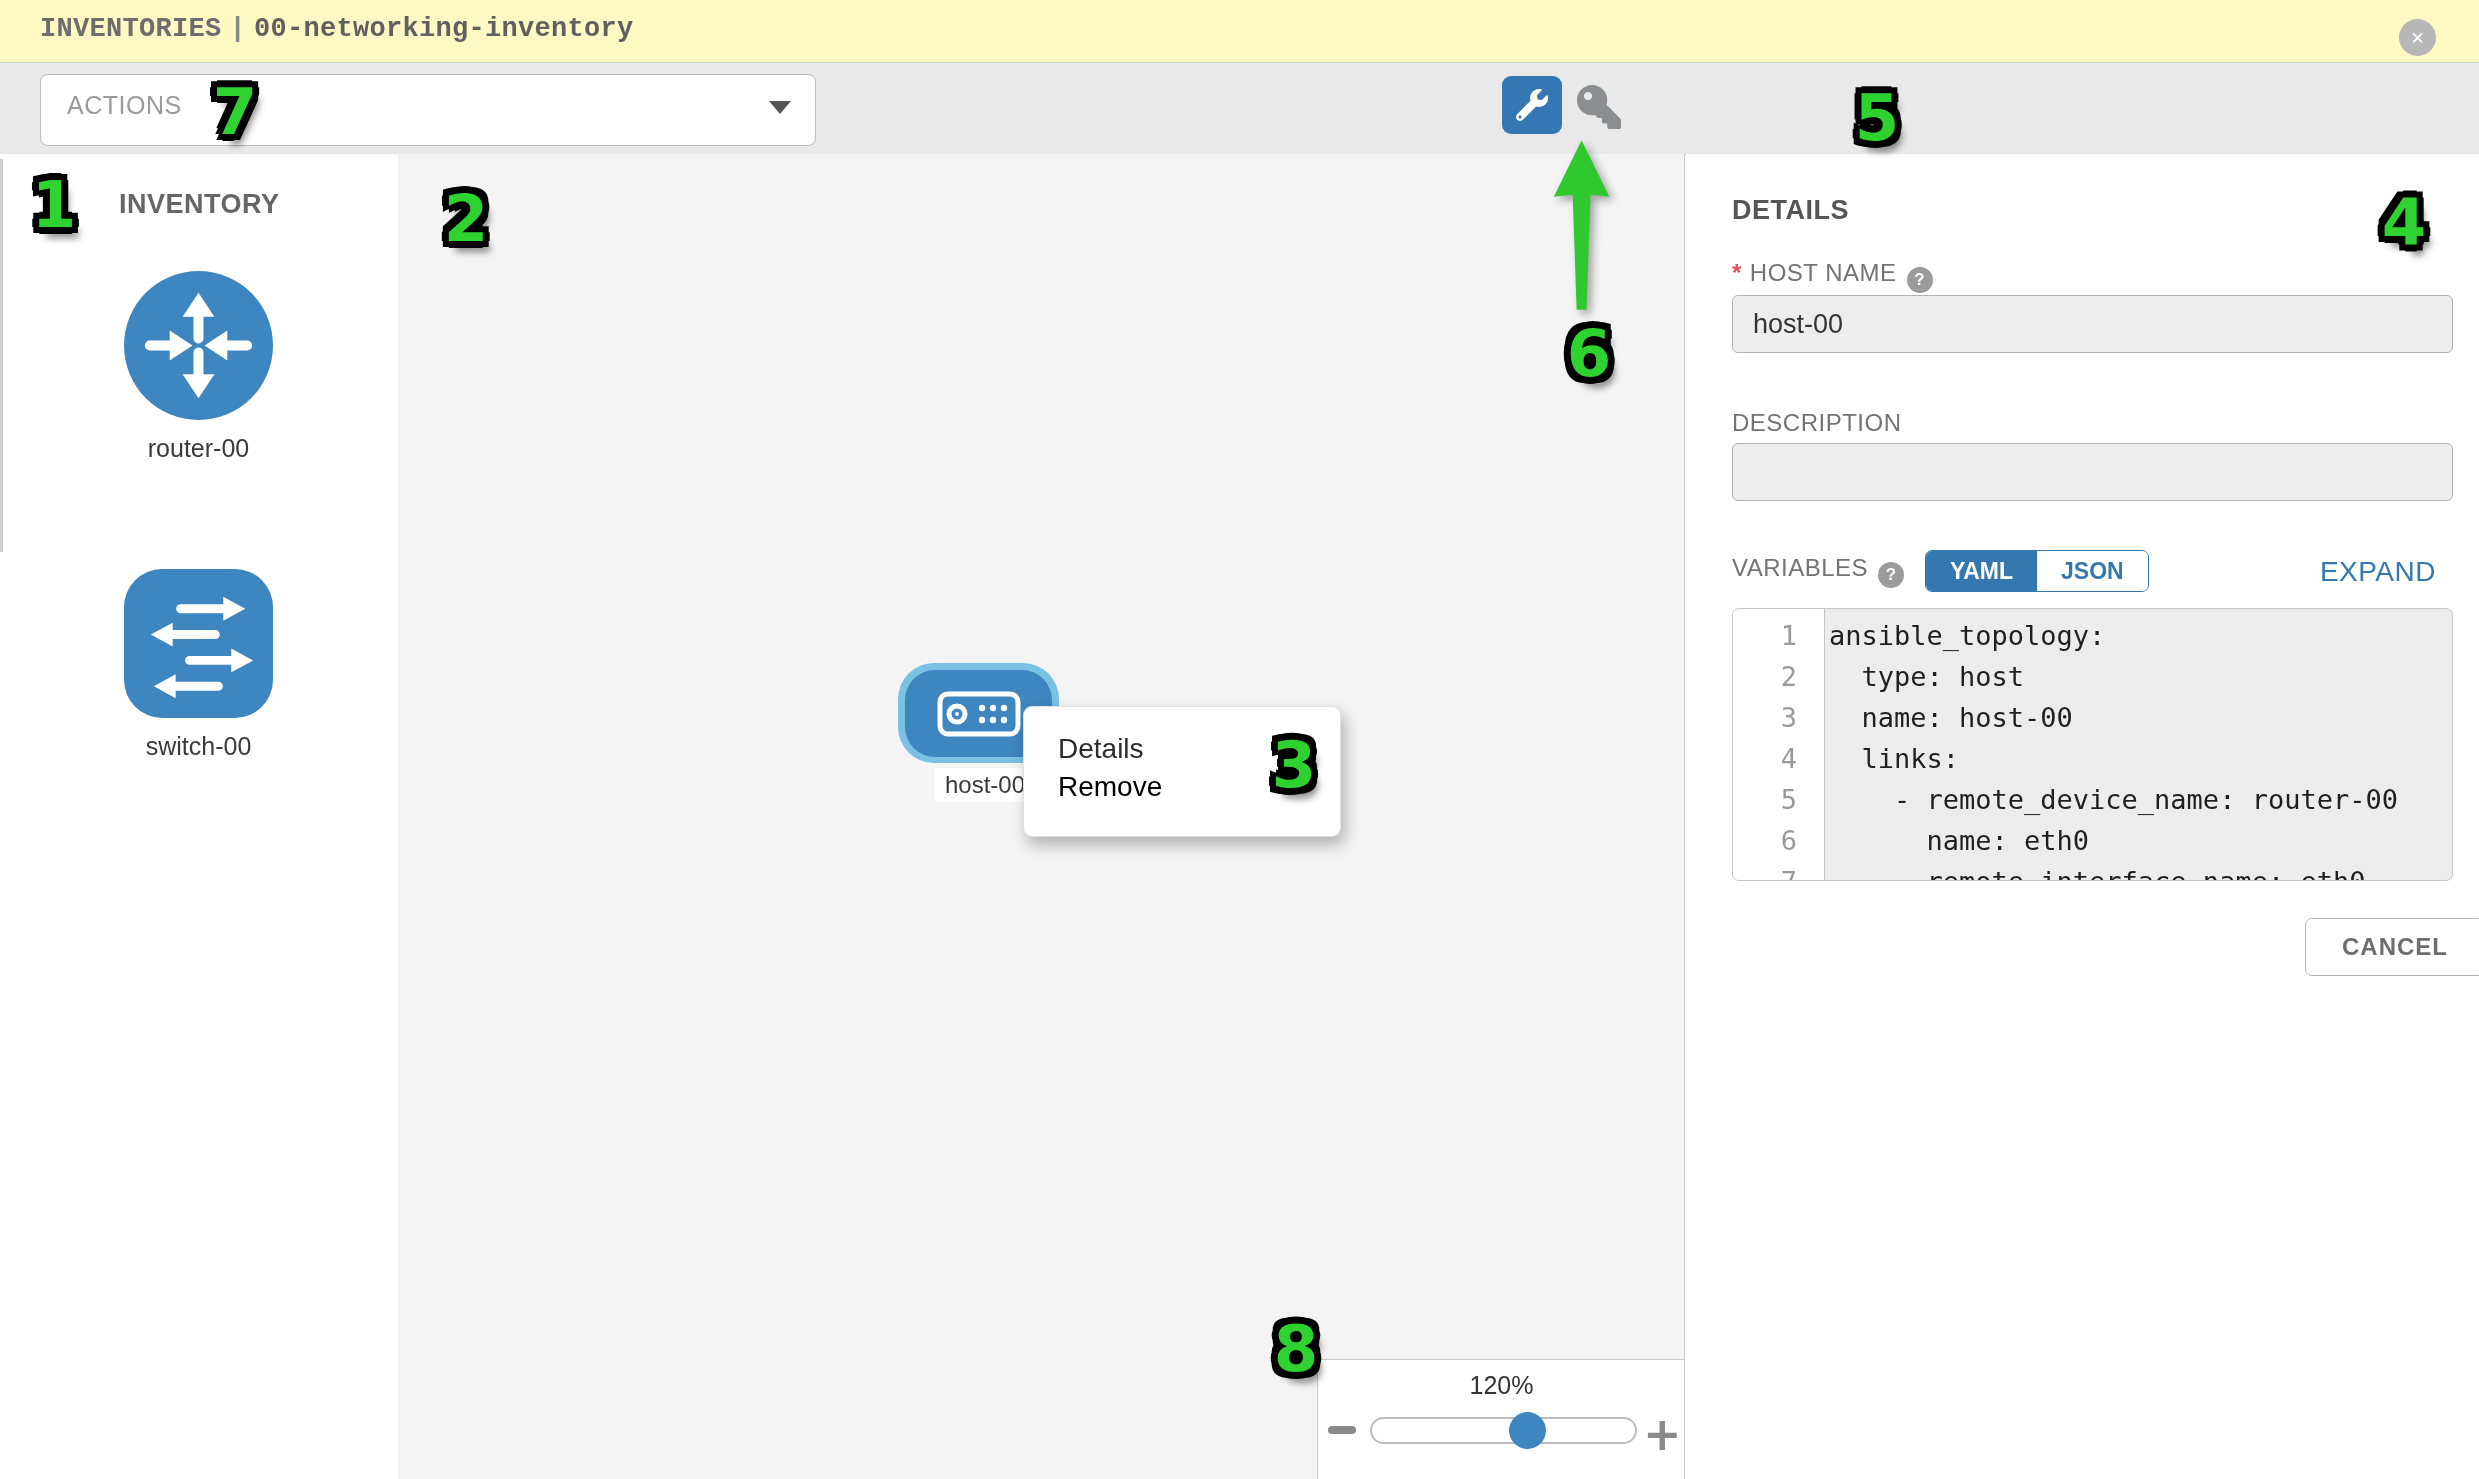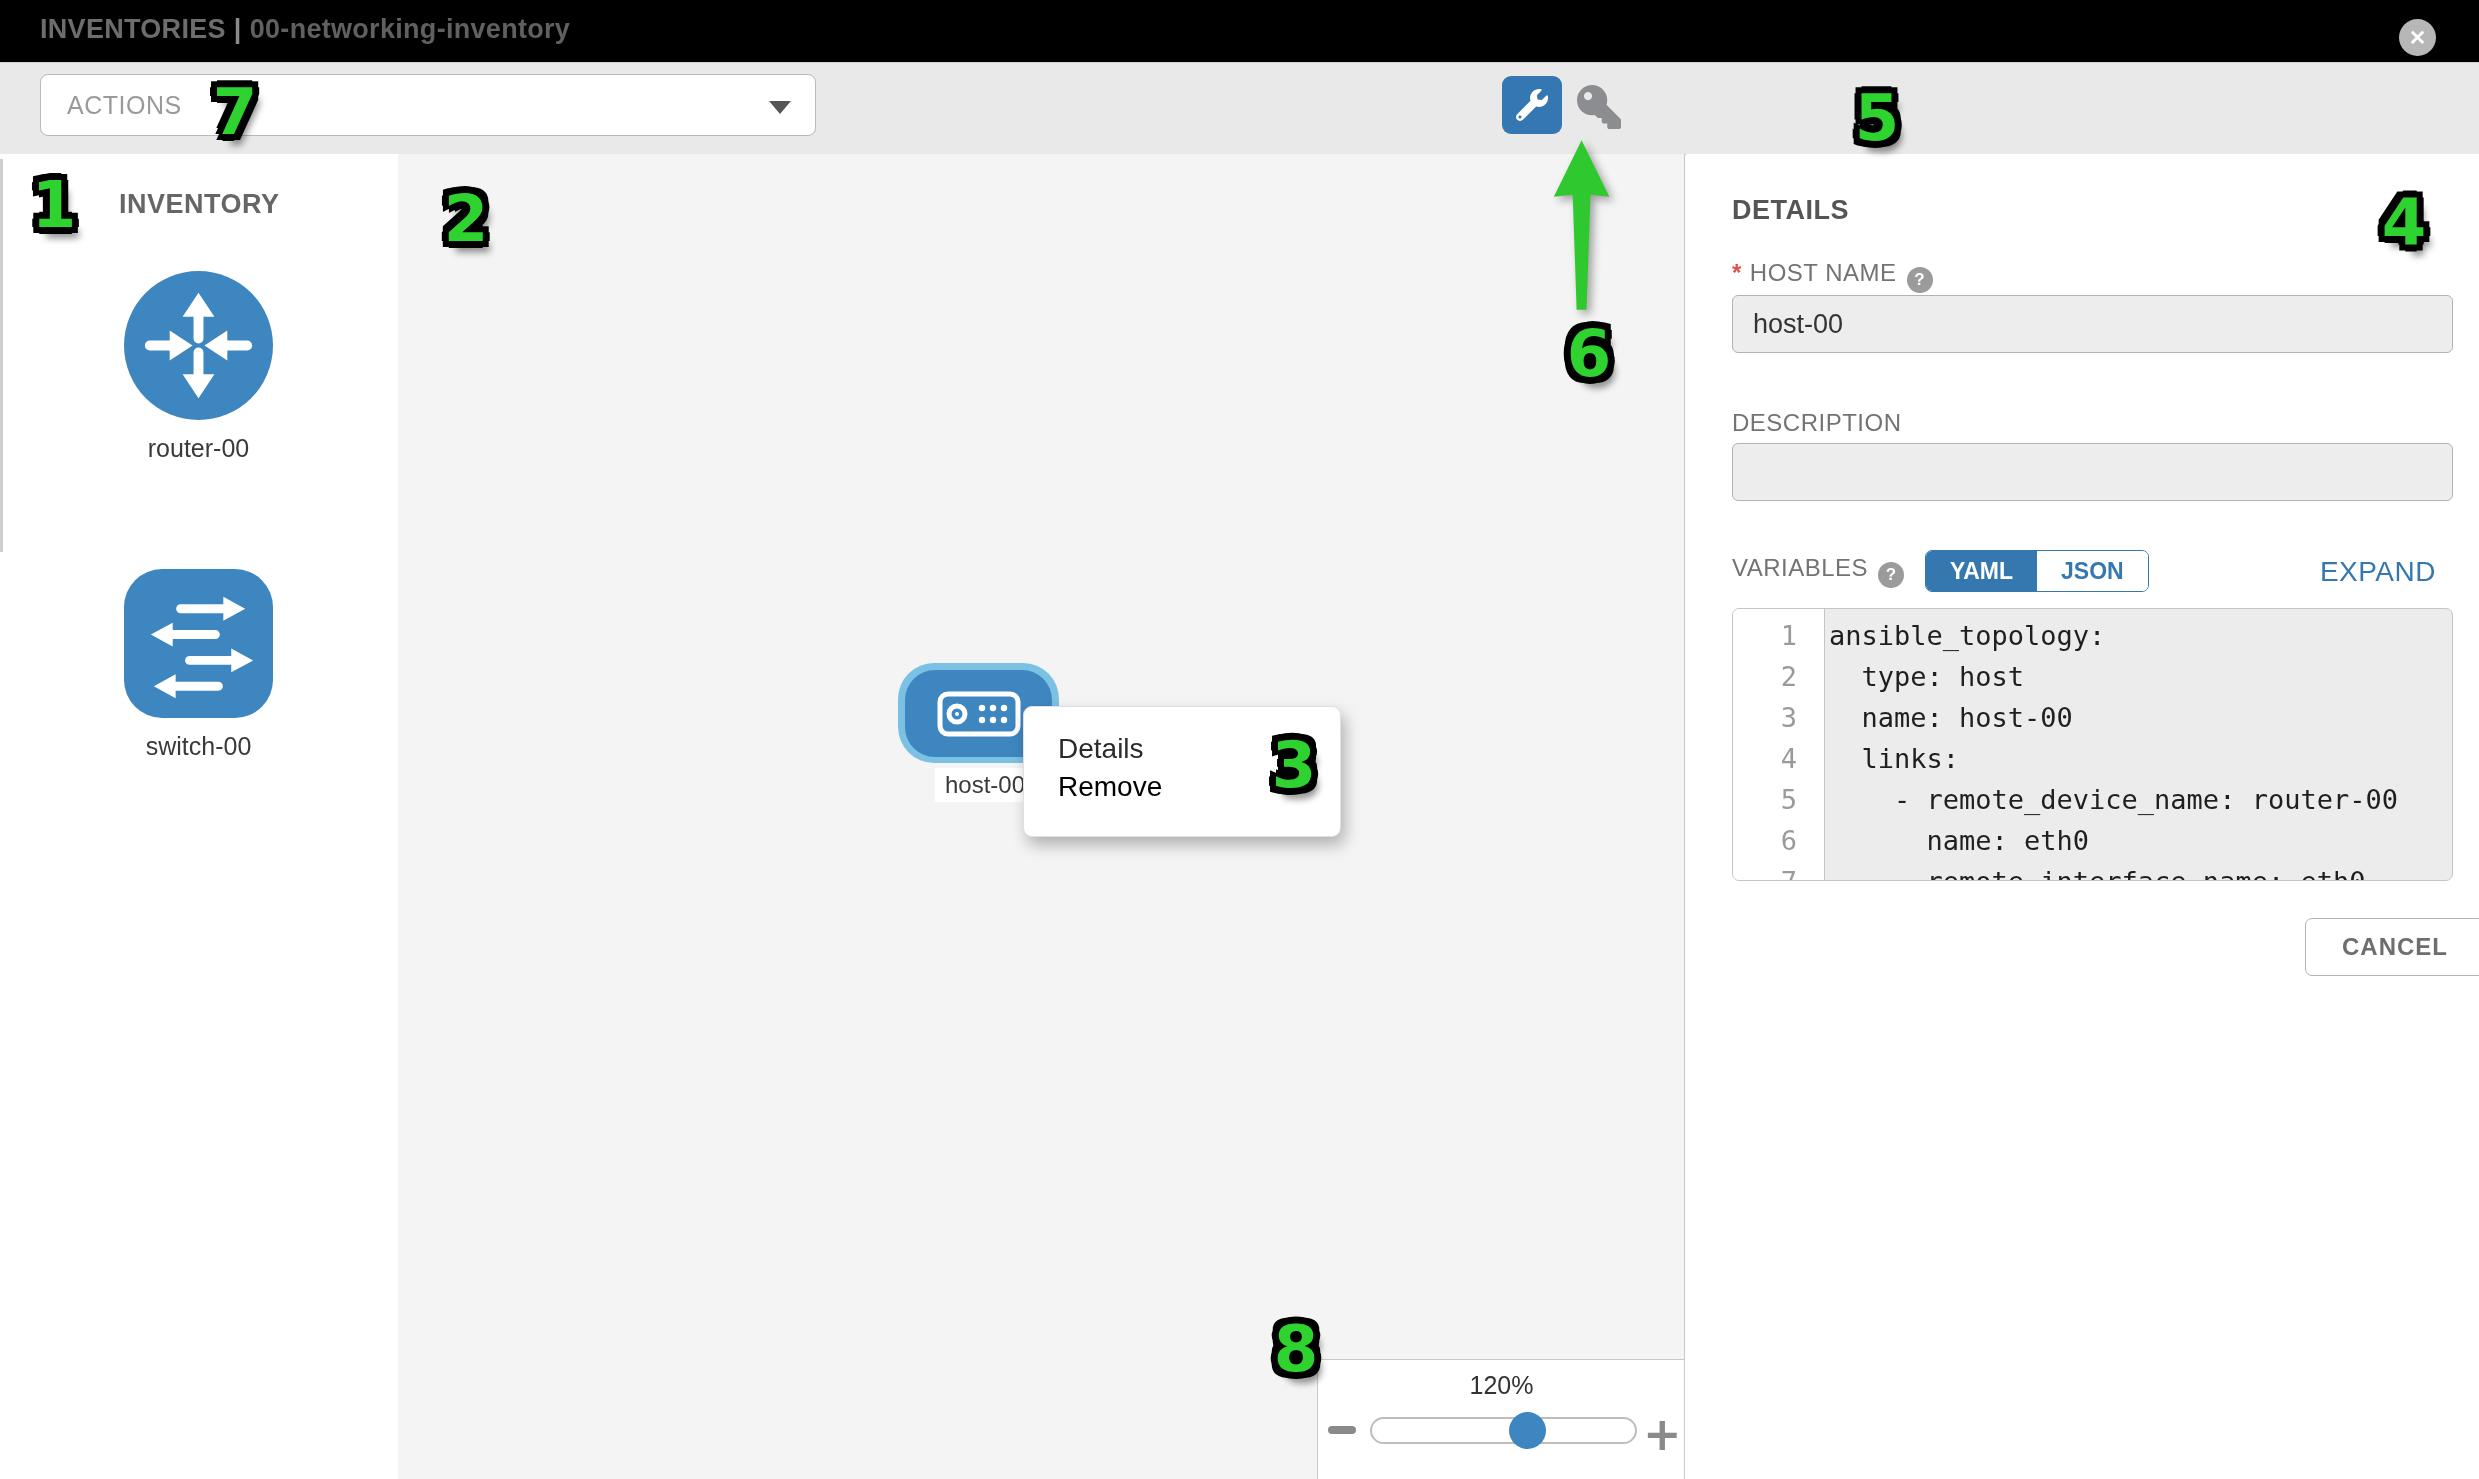--- a/index.html
+++ b/index.html
@@ -1,32 +1,32 @@
 <!DOCTYPE html>
 <html><head>
 <meta charset="utf-8">
 <style>
   * { margin:0; padding:0; box-sizing:border-box; }
   html,body { width:2480px; height:1480px; overflow:hidden; background:#fff;
               font-family:"Liberation Sans", sans-serif; }
   .screen { position:relative; width:2480px; height:1480px; background:#fff; }
 
   
-  .header { position:absolute; left:0; top:0; width:2480px; height:62px; background:#000000; }
+  .header { position:absolute; left:0; top:0; width:2480px; height:62px; background:#fef9c3;font-family:Liberation Mono, monospace; }
   .title { position:absolute; left:40px; top:14px; font-size:27px; font-weight:bold; color:#606060; letter-spacing:0.3px; }
   .title .crumb { color:#6d6d6d; }
   .title .sep { color:#8a8a8a; padding:0 8px; }
   .close-btn { position:absolute; left:2399px; top:19px; width:37px; height:37px; border-radius:50%;
                background:#b7b7b7; color:#fff; font-size:21px; font-weight:bold;
                display:flex; align-items:center; justify-content:center; cursor:pointer; }
 
   
   .toolbar { position:absolute; left:0; top:62px; width:2480px; height:93px; background:#e9e9e9;
              border-top:1px solid #d2d2d2; border-bottom:1px solid #c9c9c9; }
-  .select-box { position:absolute; height:62px; background:#fff; border:1px solid #b9b9b9; border-radius:8px; }
+  .select-box { position:absolute; height:72px; background:#fff; border:1px solid #b9b9b9; border-radius:8px; }
   .select-box .ph { position:absolute; left:26px; top:16px; font-size:25px; color:#9a9a9a; letter-spacing:0.5px; }
   .caret { position:absolute; right:24px; top:26px; width:0; height:0;
            border-left:11px solid transparent; border-right:11px solid transparent; border-top:13px solid #555; }
   .actions-box { left:40px; top:11px; width:776px; }
   .search-box { left:1648px; top:11px; width:796px; }
   .wrench-btn { position:absolute; left:1502px; top:13px; width:60px; height:58px; border-radius:9px;
                 background:#3577b2; display:flex; align-items:center; justify-content:center; cursor:pointer; }
   .key-ico { position:absolute; left:1577px; top:22px; width:44px; height:44px; transform:scaleX(-1); }
 
   

